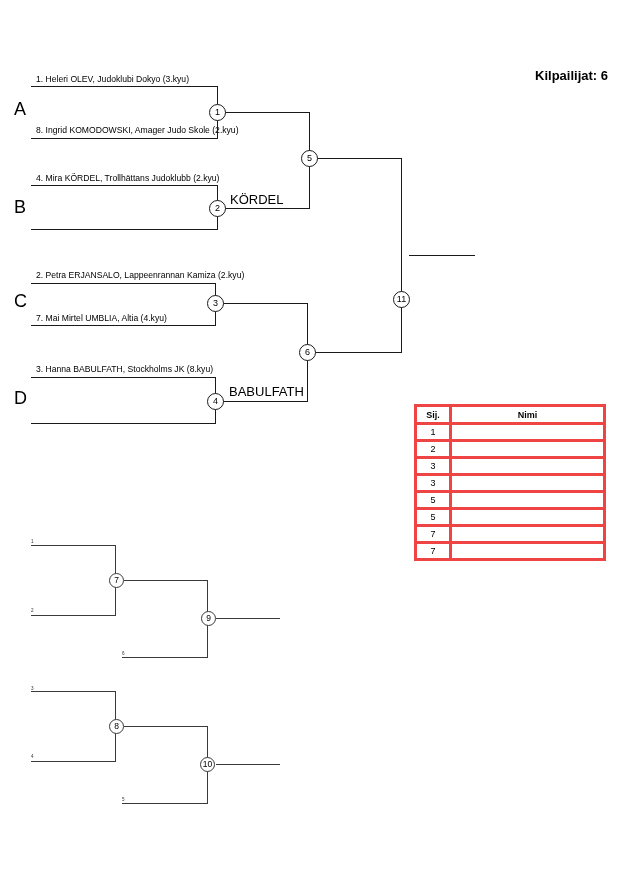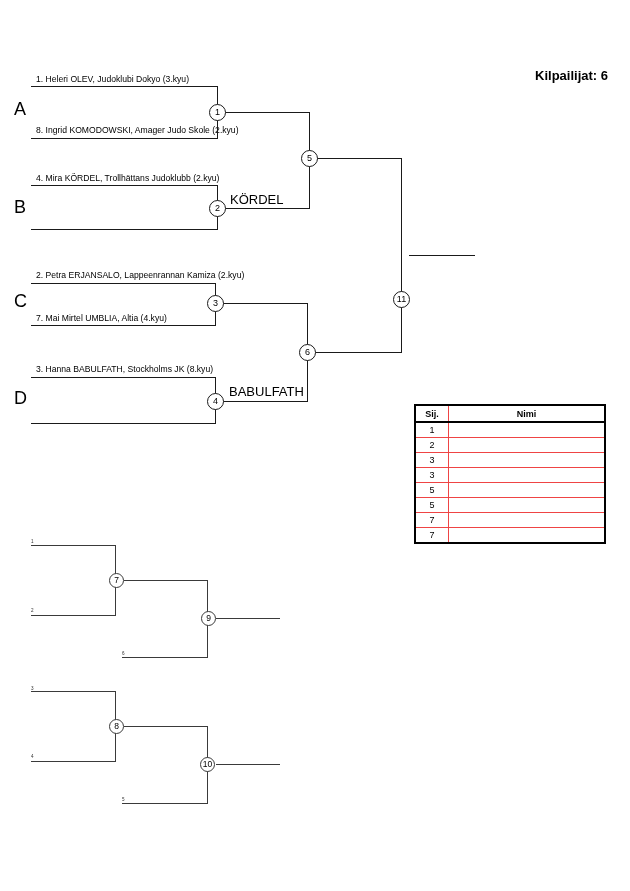--- a/index.html
+++ b/index.html
@@ -117,21 +117,21 @@
     margin-bottom: 5px;
     line-height: 12px;
   }
   #results-table {
     border-collapse: collapse;
     width: 192px;
     border: 2px solid #000000;
     table-layout: fixed;
   }
   #results-table th, #results-table td {
-    border: 1px solid #ef4444;
+    border: 3px solid #ef4444;
     height: 14px;
     font-size: 9px;
     padding: 0;
   }
   #results-table th {
     font-weight: bold;
     height: 15px;
     border-bottom: 2px solid #000;
   }
   #results-table .col-rank {

